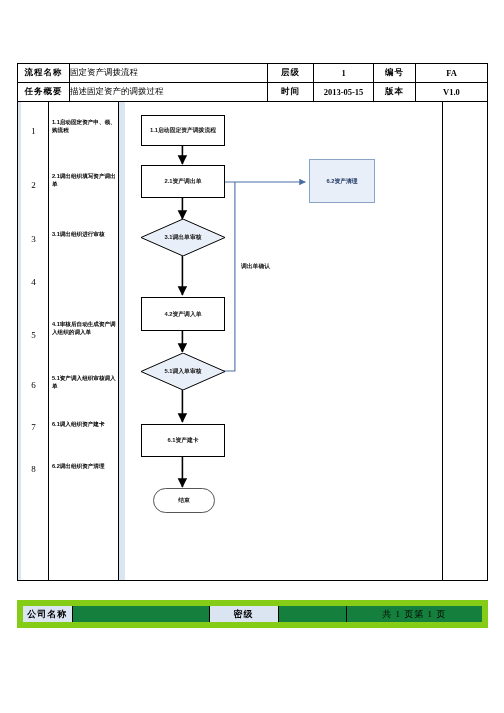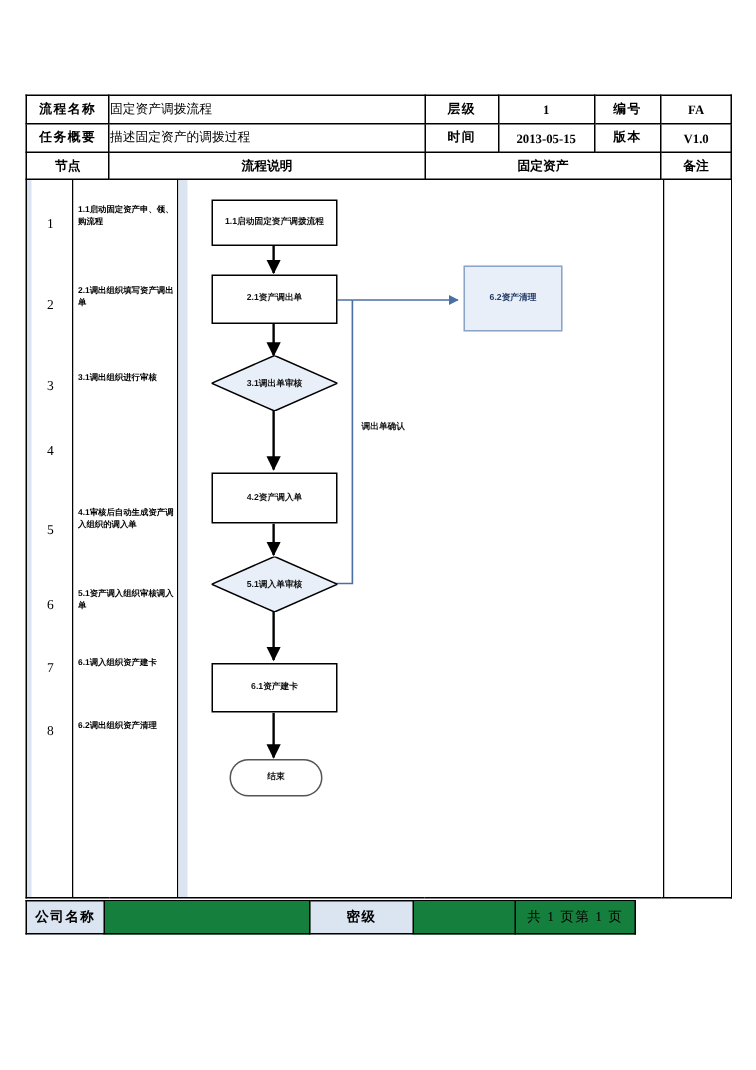--- a/index.html
+++ b/index.html
@@ -169,23 +169,23 @@
     color: #111;
     font-weight: bold;
     white-space: nowrap;
   }
 
   
   .foot {
     position: absolute;
     left: 17px;
     top: 600px;
-    width: 407px;
+    width: 471px;
     border-collapse: collapse;
-    border: 1px solid #84cc16;
+    border: 6px solid #84cc16;
   }
   .foot td {
     border: 1px solid #000;
     height: 22px;
     font-size: 9px;
     background: #15803d;
     color: #000;
   }
   .foot .lbl2 {
     background: #dbe5f1;
@@ -218,26 +218,20 @@
     </tr>
     <tr>
       <td class="lbl">任务概要</td>
       <td class="val">描述固定资产的调拨过程</td>
       <td class="lbl">时间</td>
       <td class="valc">2013-05-15</td>
       <td class="lbl">版本</td>
       <td class="valc">V1.0</td>
     </tr>
     <tr>
-      <td class="colhead" style="width:31px;">节点</td>
-      <td class="colhead" style="width:70px;">流程说明</td>
-      <td class="colhead" colspan="3">固定资产</td>
-      <td class="colhead" style="width:44px;">备注</td>
-    </tr>
-    <tr>
       <td class="bodycell" colspan="6">
         <div class="bodywrap">
 
           <div class="nodecol">
             <div class="noden" style="top:24px;">1</div>
             <div class="noden" style="top:78px;">2</div>
             <div class="noden" style="top:132px;">3</div>
             <div class="noden" style="top:175px;">4</div>
             <div class="noden" style="top:228px;">5</div>
             <div class="noden" style="top:278px;">6</div>

